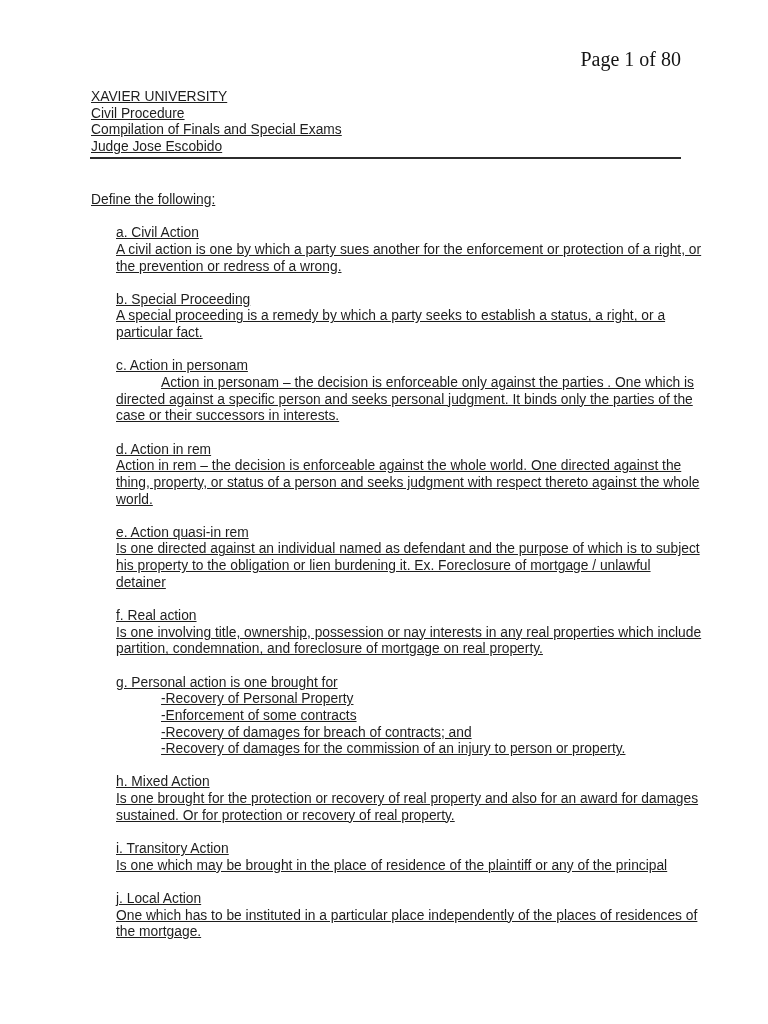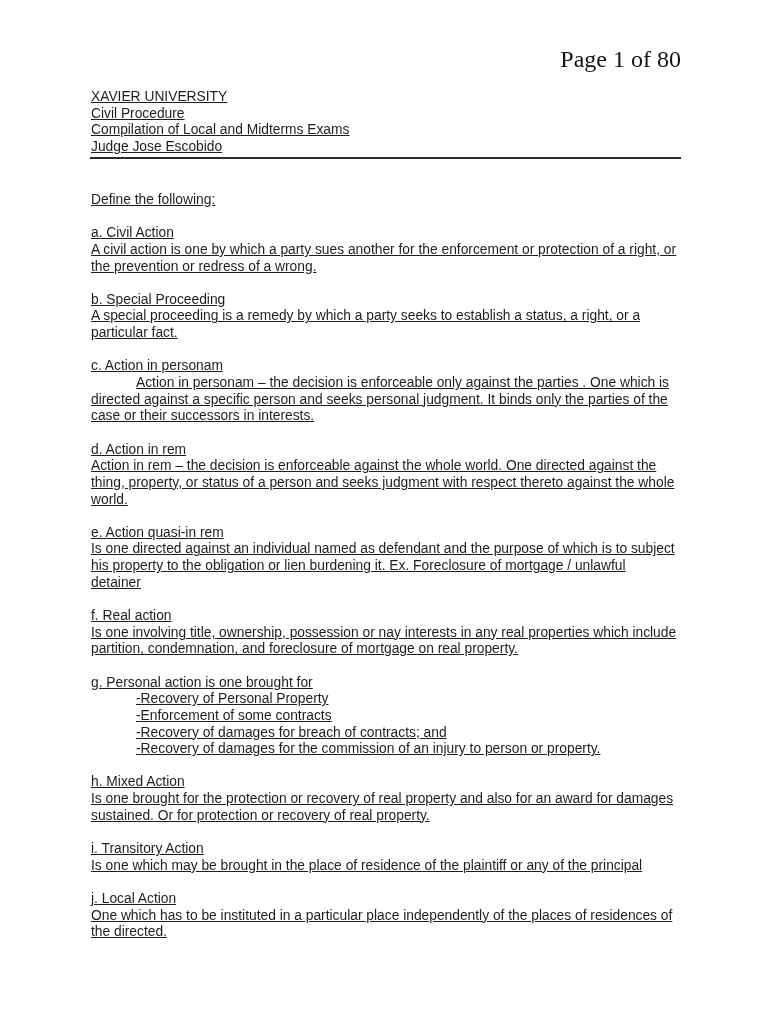--- a/index.html
+++ b/index.html
@@ -14,21 +14,21 @@
     position: relative;
     width: 768px;
     height: 1024px;
     background: #ffffff;
   }
   .page-number {
     position: absolute;
     top: 46px;
     right: 87px;
     font-family: "Liberation Serif", "DejaVu Serif", serif;
-    font-size: 24px;
+    font-size: 20px;
     line-height: 26px;
     color: #141414;
     white-space: nowrap;
   }
   .doc-header {
     position: absolute;
     left: 91px;
     top: 89px;
     font-size: 13.8px;
     line-height: 16.65px;
@@ -48,33 +48,33 @@
     width: 600px;
     font-size: 13.8px;
     line-height: 16.65px;
   }
   .line {
     white-space: nowrap;
     height: 16.65px;
     text-decoration: underline;
   }
   .indent { padding-left: 45px; }
-  .section { margin-top: 16.65px; }
+  .section { margin-top: 16.65px; margin-left: 25px; }
 </style>
 </head>
 <body>
 
 <div class="doc-page">
 
   <div class="page-number">Page 1 of 80</div>
 
   <div class="doc-header">
     <div class="line">XAVIER UNIVERSITY</div>
     <div class="line">Civil Procedure</div>
-    <div class="line">Compilation of Local and Midterms Exams</div>
+    <div class="line">Compilation of Finals and Special Exams</div>
     <div class="line">Judge Jose Escobido</div>
   </div>
 
   <div class="header-rule"></div>
 
   <div class="doc-body">
     <div class="line">Define the following:</div>
 
     <div class="section">
       <div class="line">a. Civil Action</div>
@@ -130,17 +130,17 @@
     </div>
 
     <div class="section">
       <div class="line">i. Transitory Action</div>
       <div class="line">Is one which may be brought in the place of residence of the plaintiff or any of the principal</div>
     </div>
 
     <div class="section">
       <div class="line">j. Local Action</div>
       <div class="line">One which has to be instituted in a particular place independently of the places of residences of</div>
-      <div class="line">the directed.</div>
+      <div class="line">the mortgage.</div>
     </div>
 
   </div>
 </div>
 
 </body></html>

